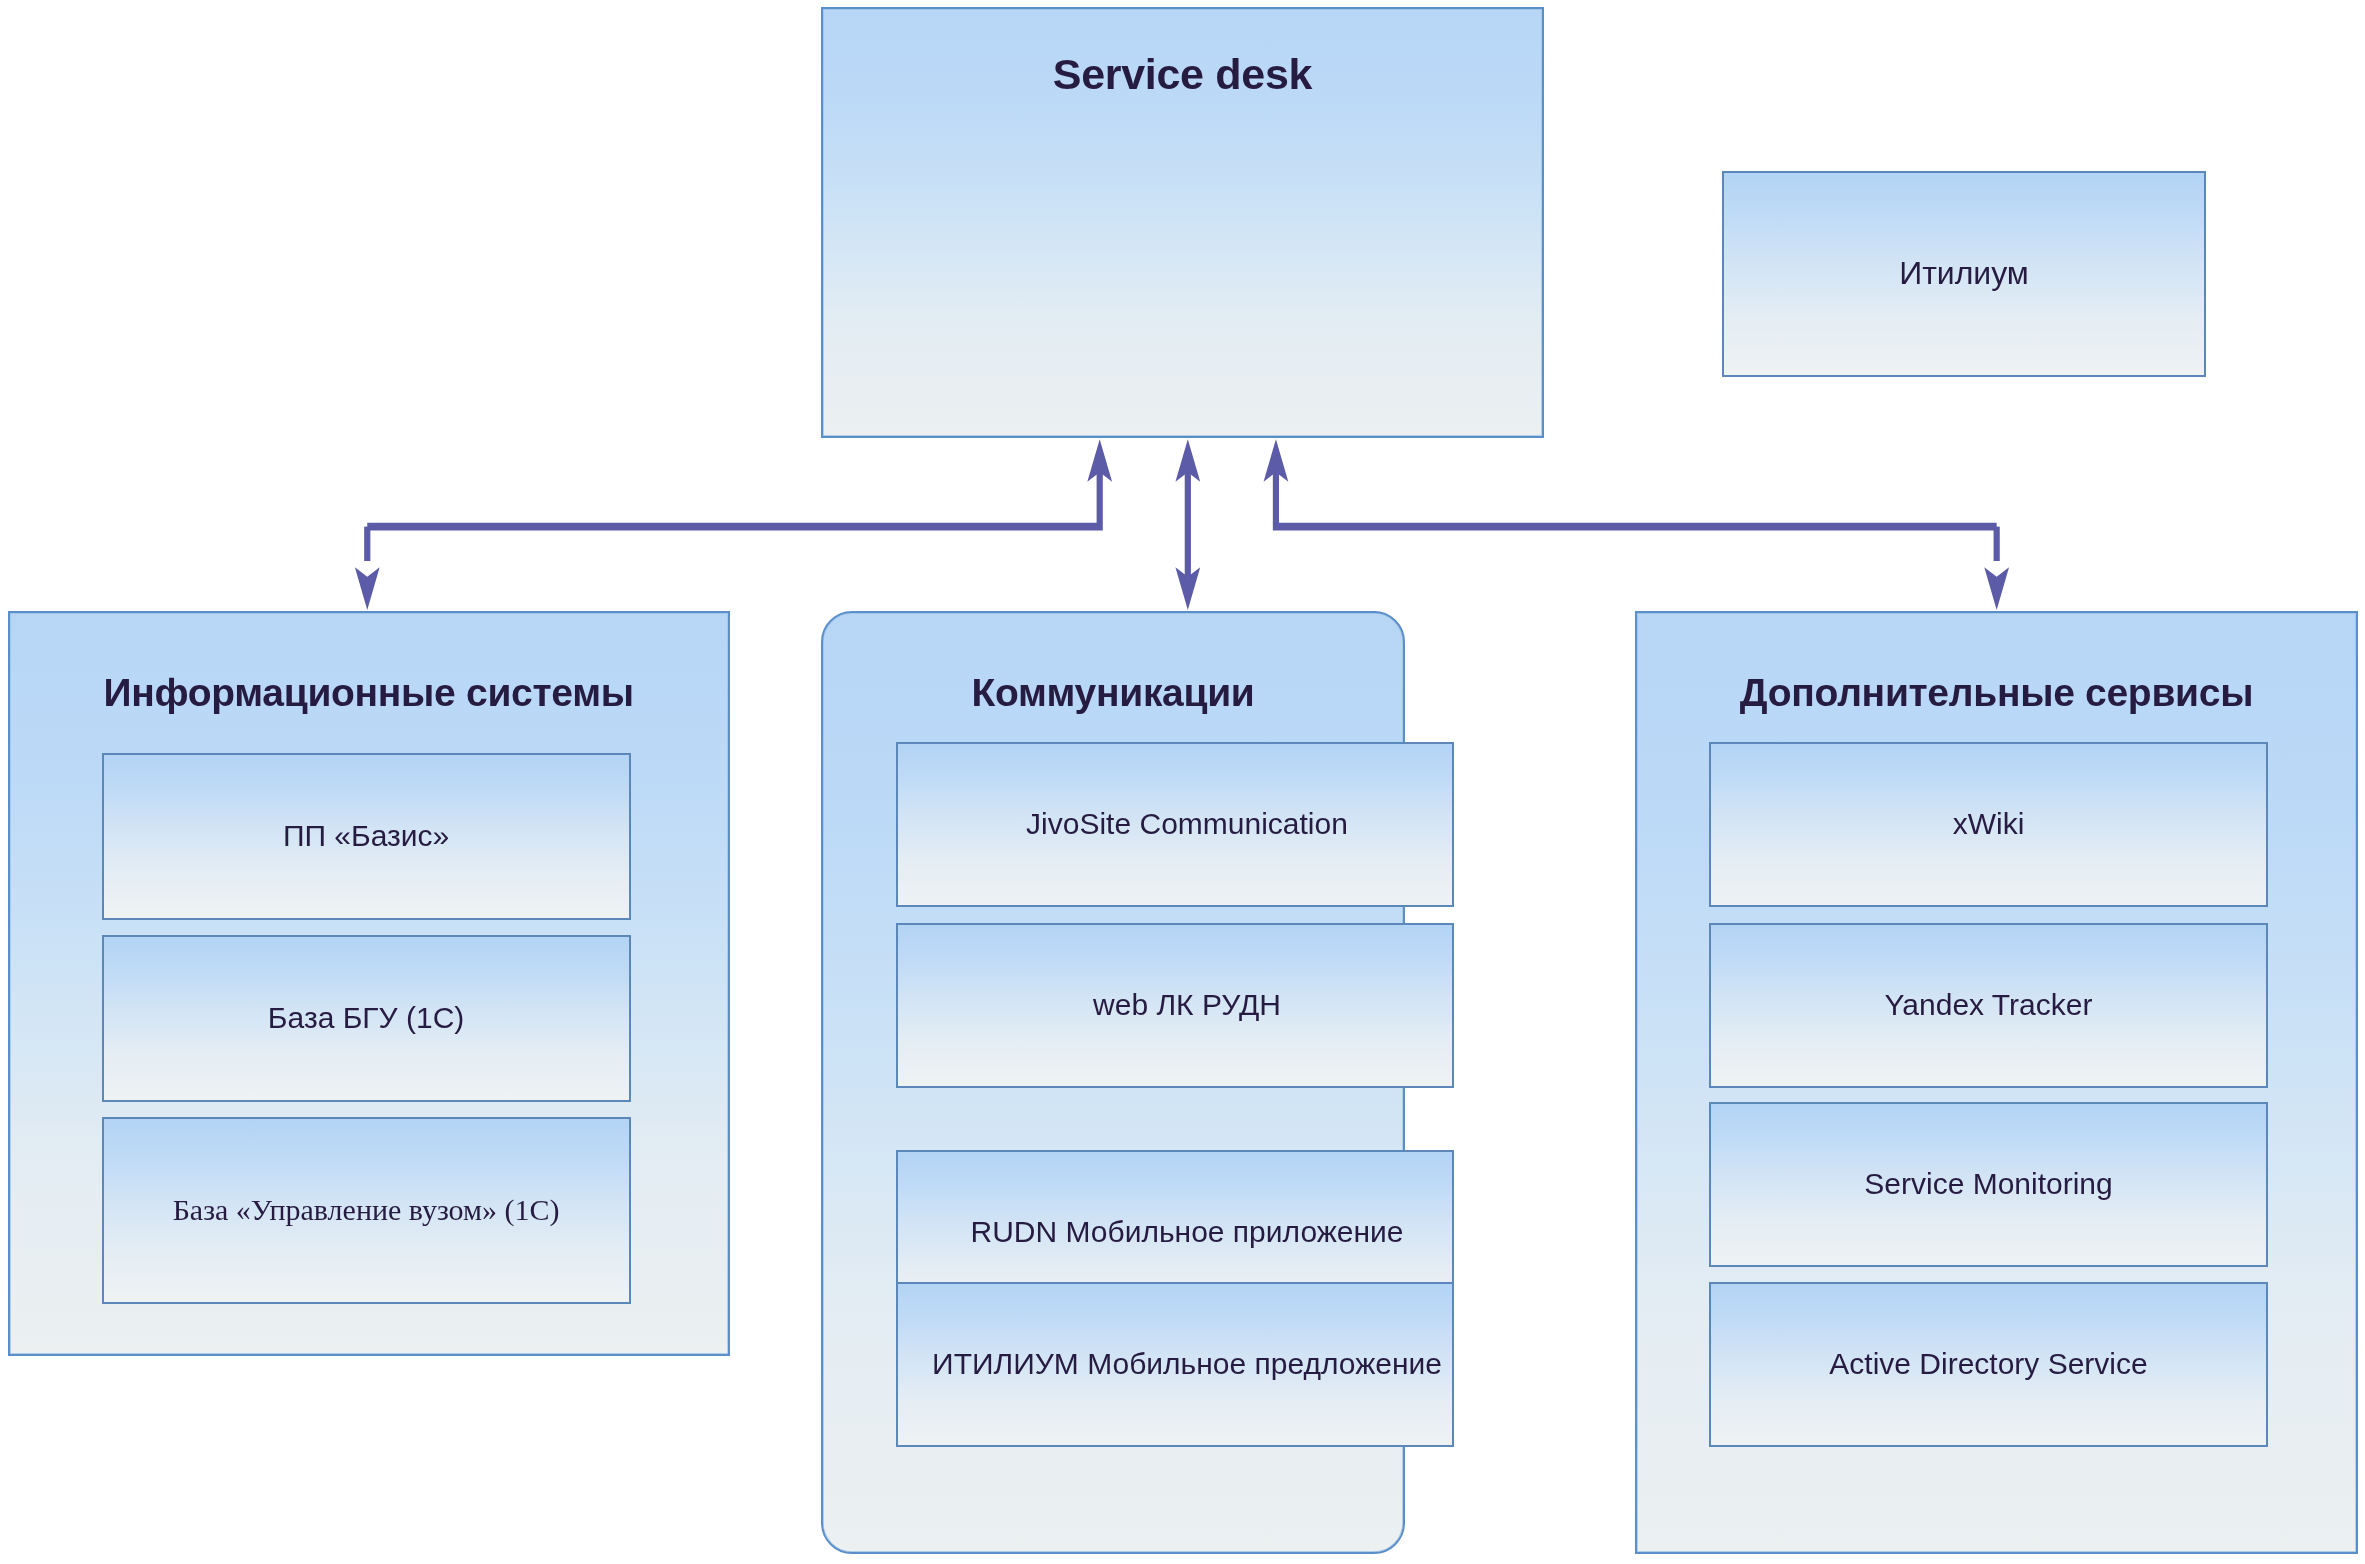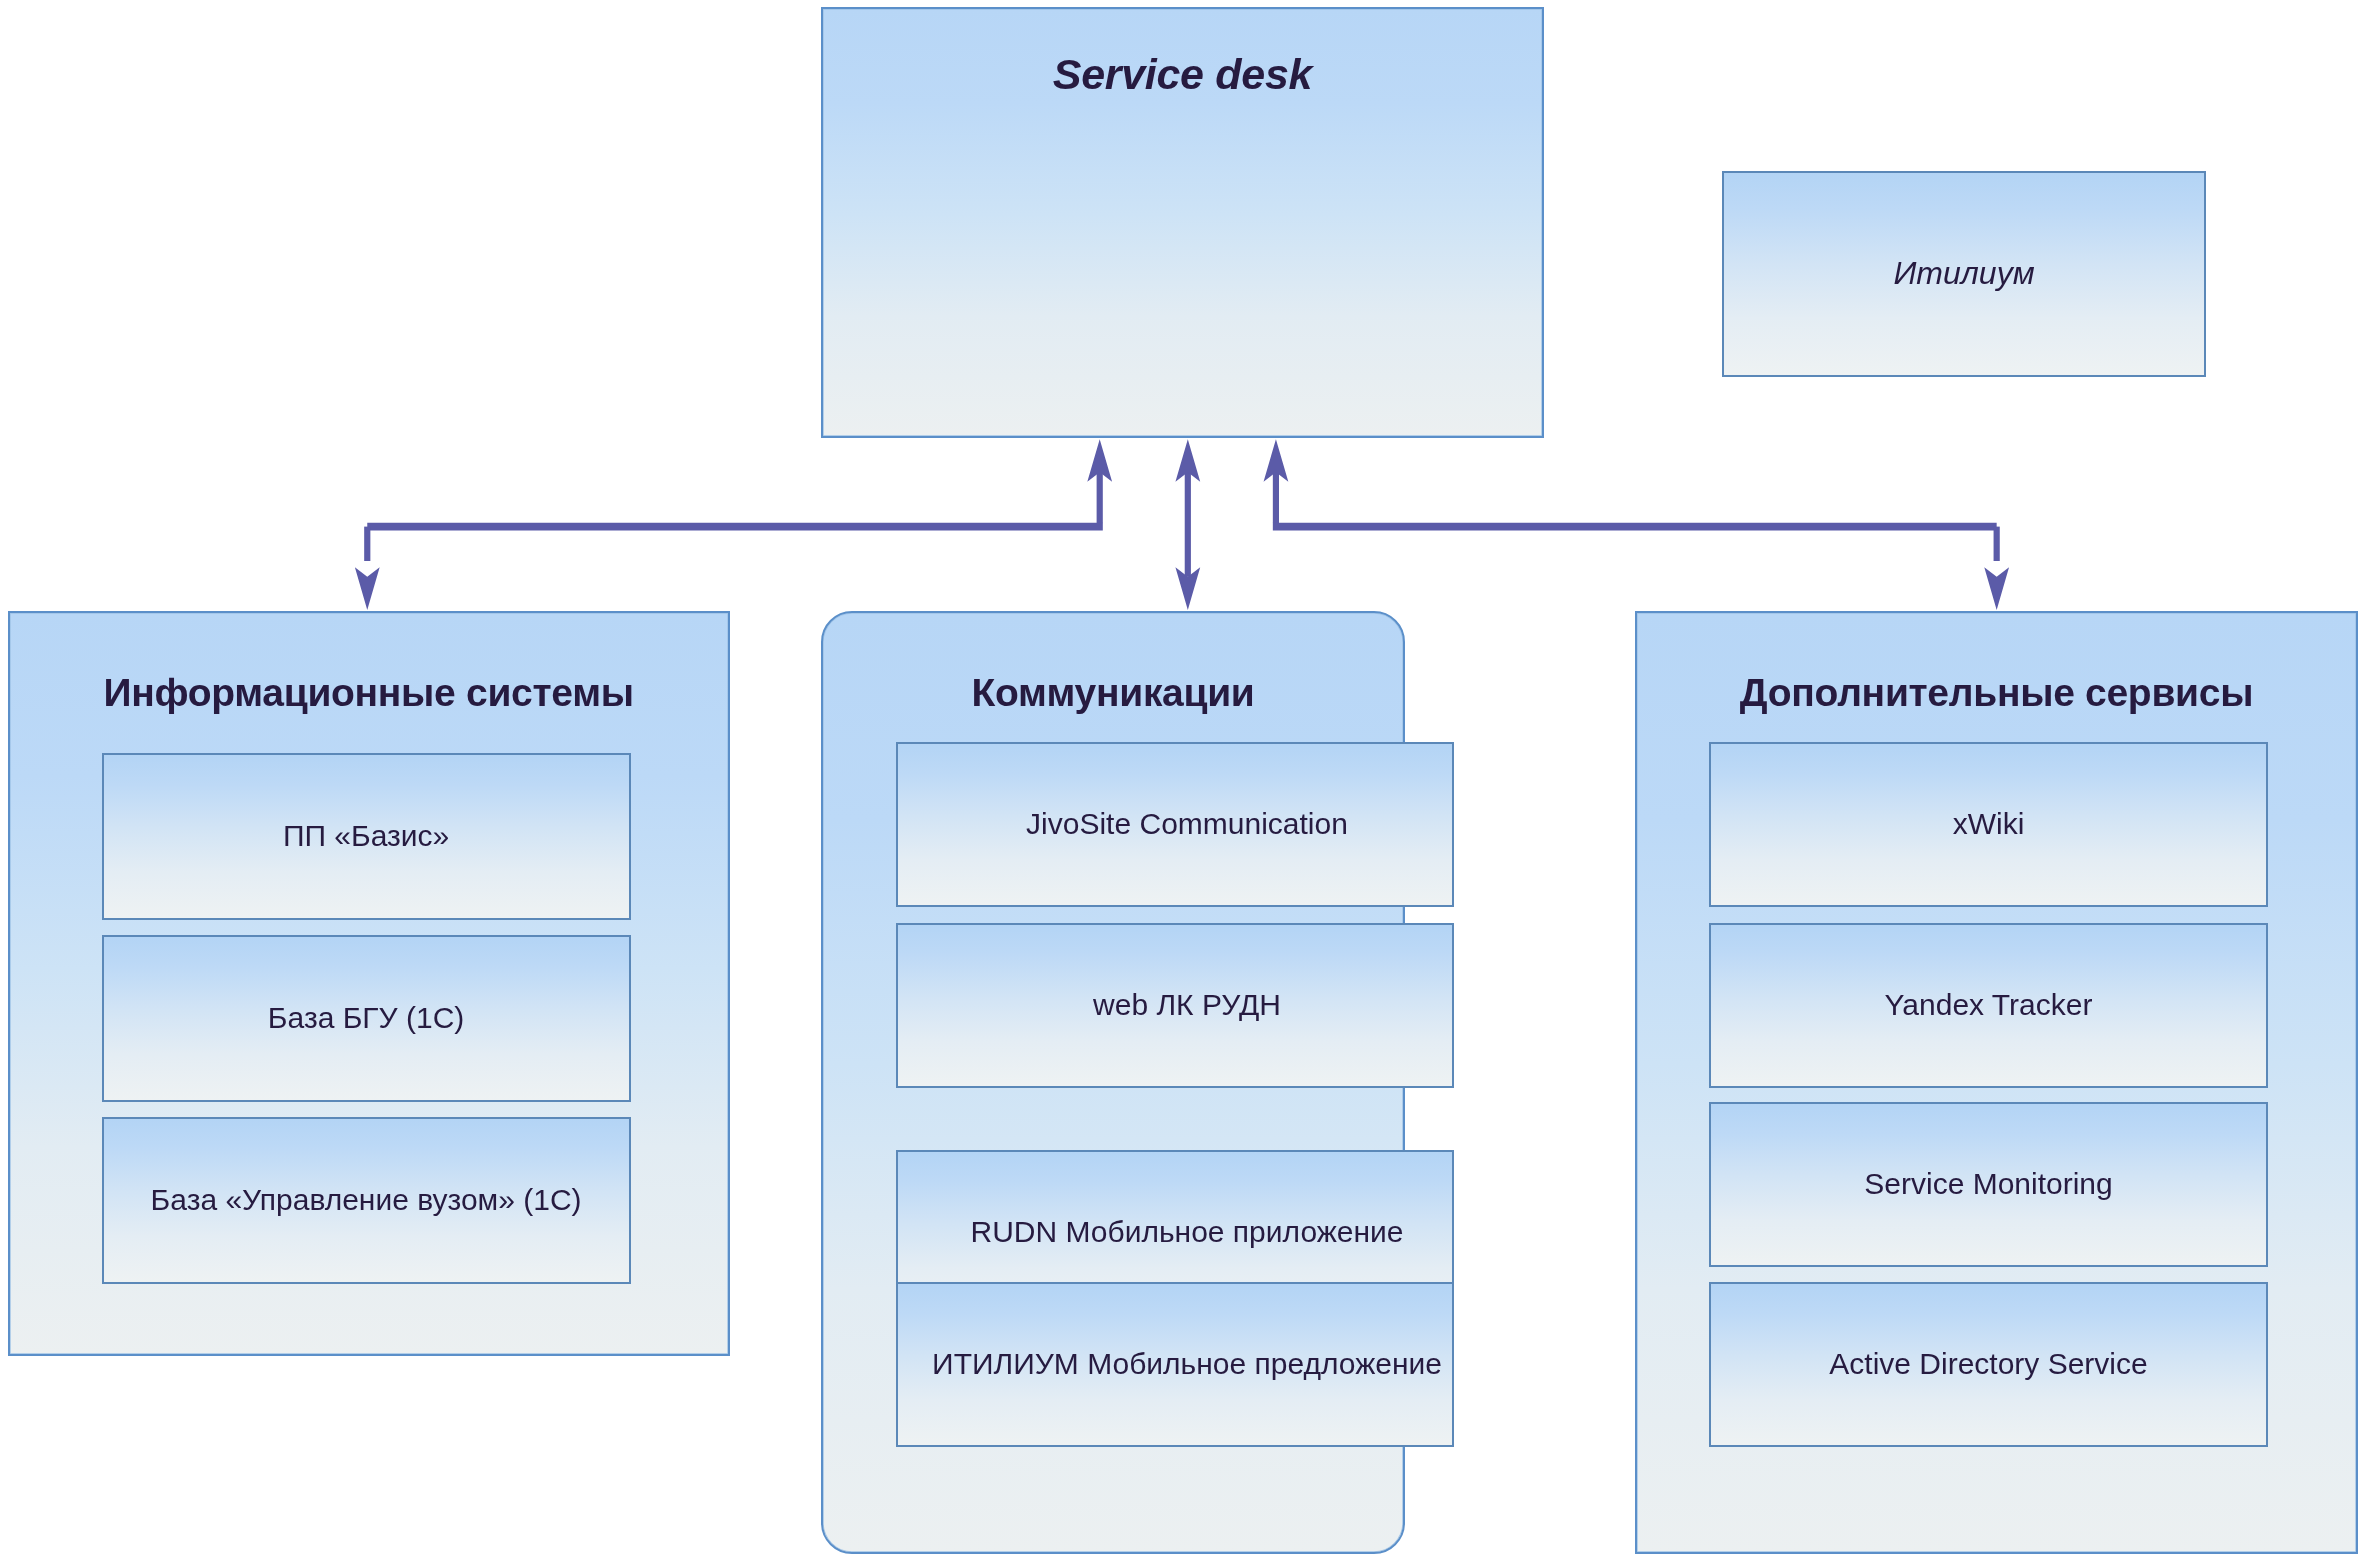--- a/index.html
+++ b/index.html
@@ -40,36 +40,36 @@
     display:flex;
     align-items:center;
     justify-content:center;
     text-align:center;
     color:#261b40;
     line-height:1.22;
     font-family:"Liberation Sans","DejaVu Sans",sans-serif;
   }
 
   
-  #svc-box{left:821px;top:6.9px;width:723px;height:431px;font-style:italic;}
+  #svc-box{left:821px;top:6.9px;width:723px;height:431px;}
   #svc-title{top:41px;font-size:43px;}
   #itilium-box{left:899px;top:162px;width:484px;height:206px;font-size:32px;}
 
   
   #col-is{left:7.6px;top:611px;width:722px;height:745px;}
   #col-com{left:821px;top:611px;width:584px;height:943px;border-radius:31px;}
   #col-add{left:1635px;top:611px;width:723px;height:943px;}
 
   .col-title{top:58px;font-size:39px;}
 
   
   .is-item{left:92px;width:529px;font-size:30px;}
   #is-0{top:140px;height:167px;}
   #is-1{top:322px;height:167px;}
-  #is-2{top:504px;height:167px;}
+  #is-2{top:504px;height:187px;font-family:Liberation Serif, serif;}
 
   
   .com-item{left:73px;width:558px;font-size:30px;padding-left:24px;}
   #com-0{top:129px;height:165px;}
   #com-1{top:310px;height:165px;}
   #com-2{top:489px;height:165px;margin-top:48px;}
   #com-3{top:669px;height:165px;}
 
   
   .add-item{left:72px;width:559px;font-size:30px;}

